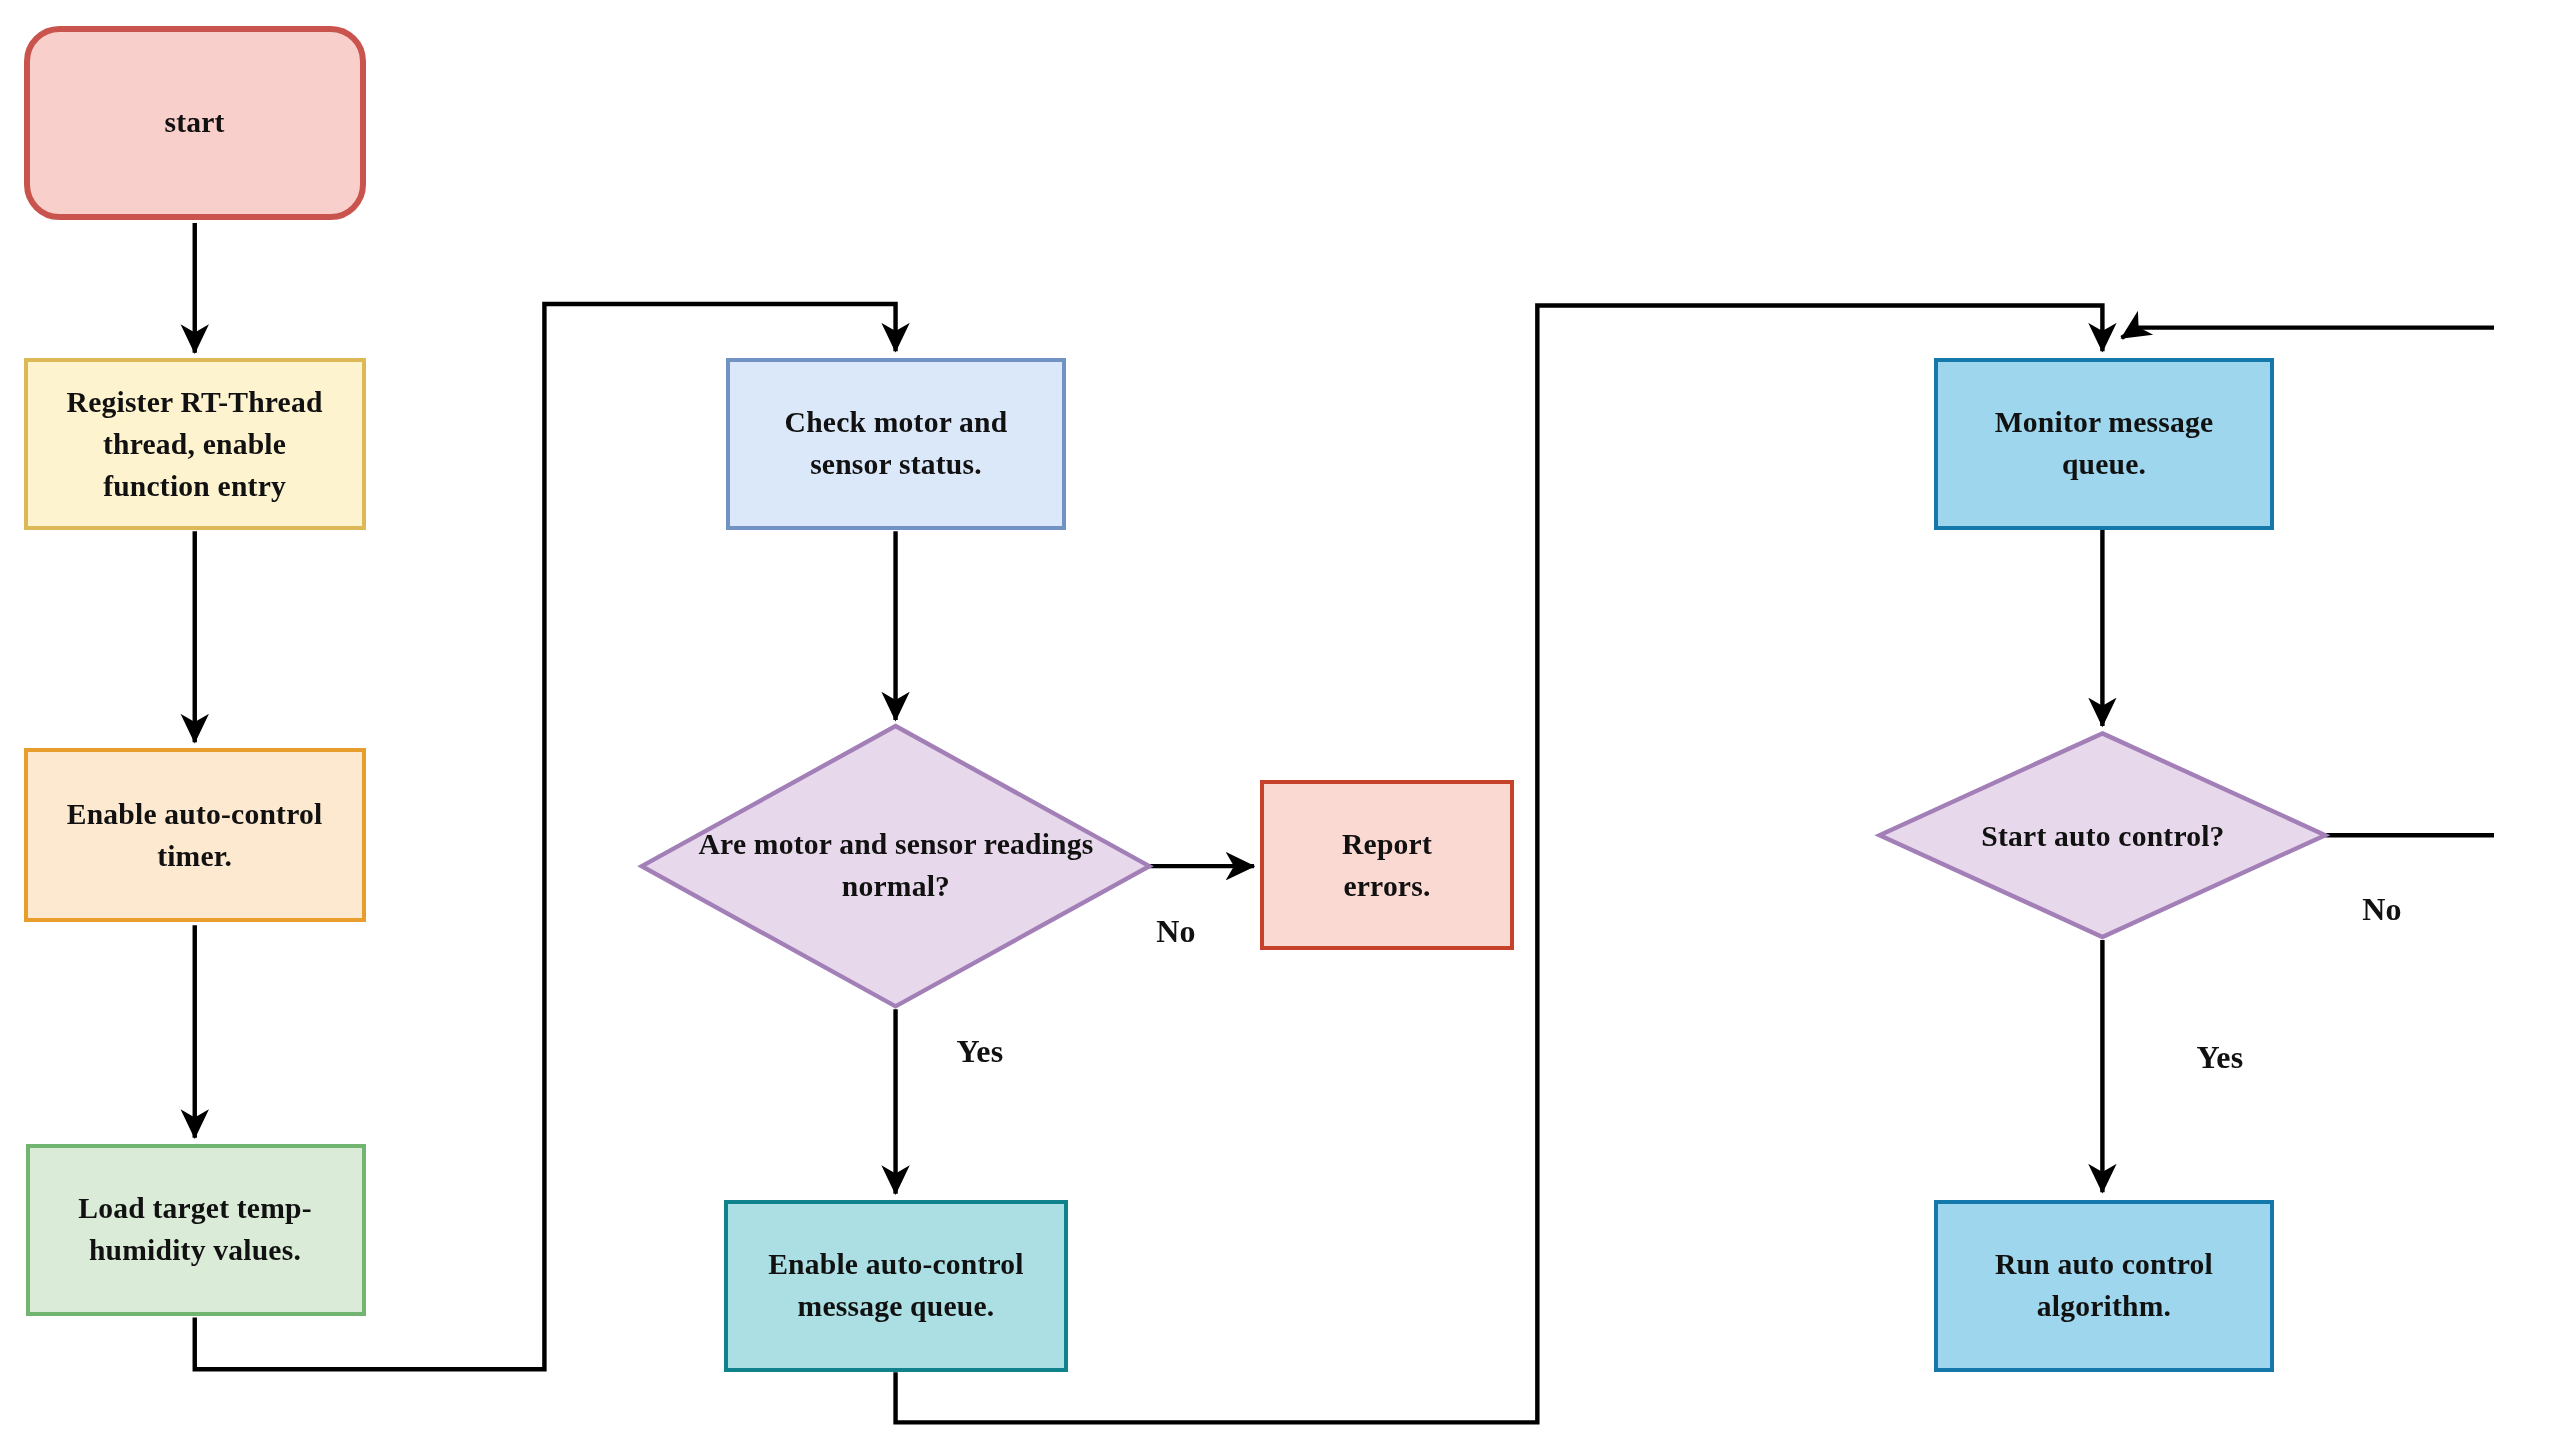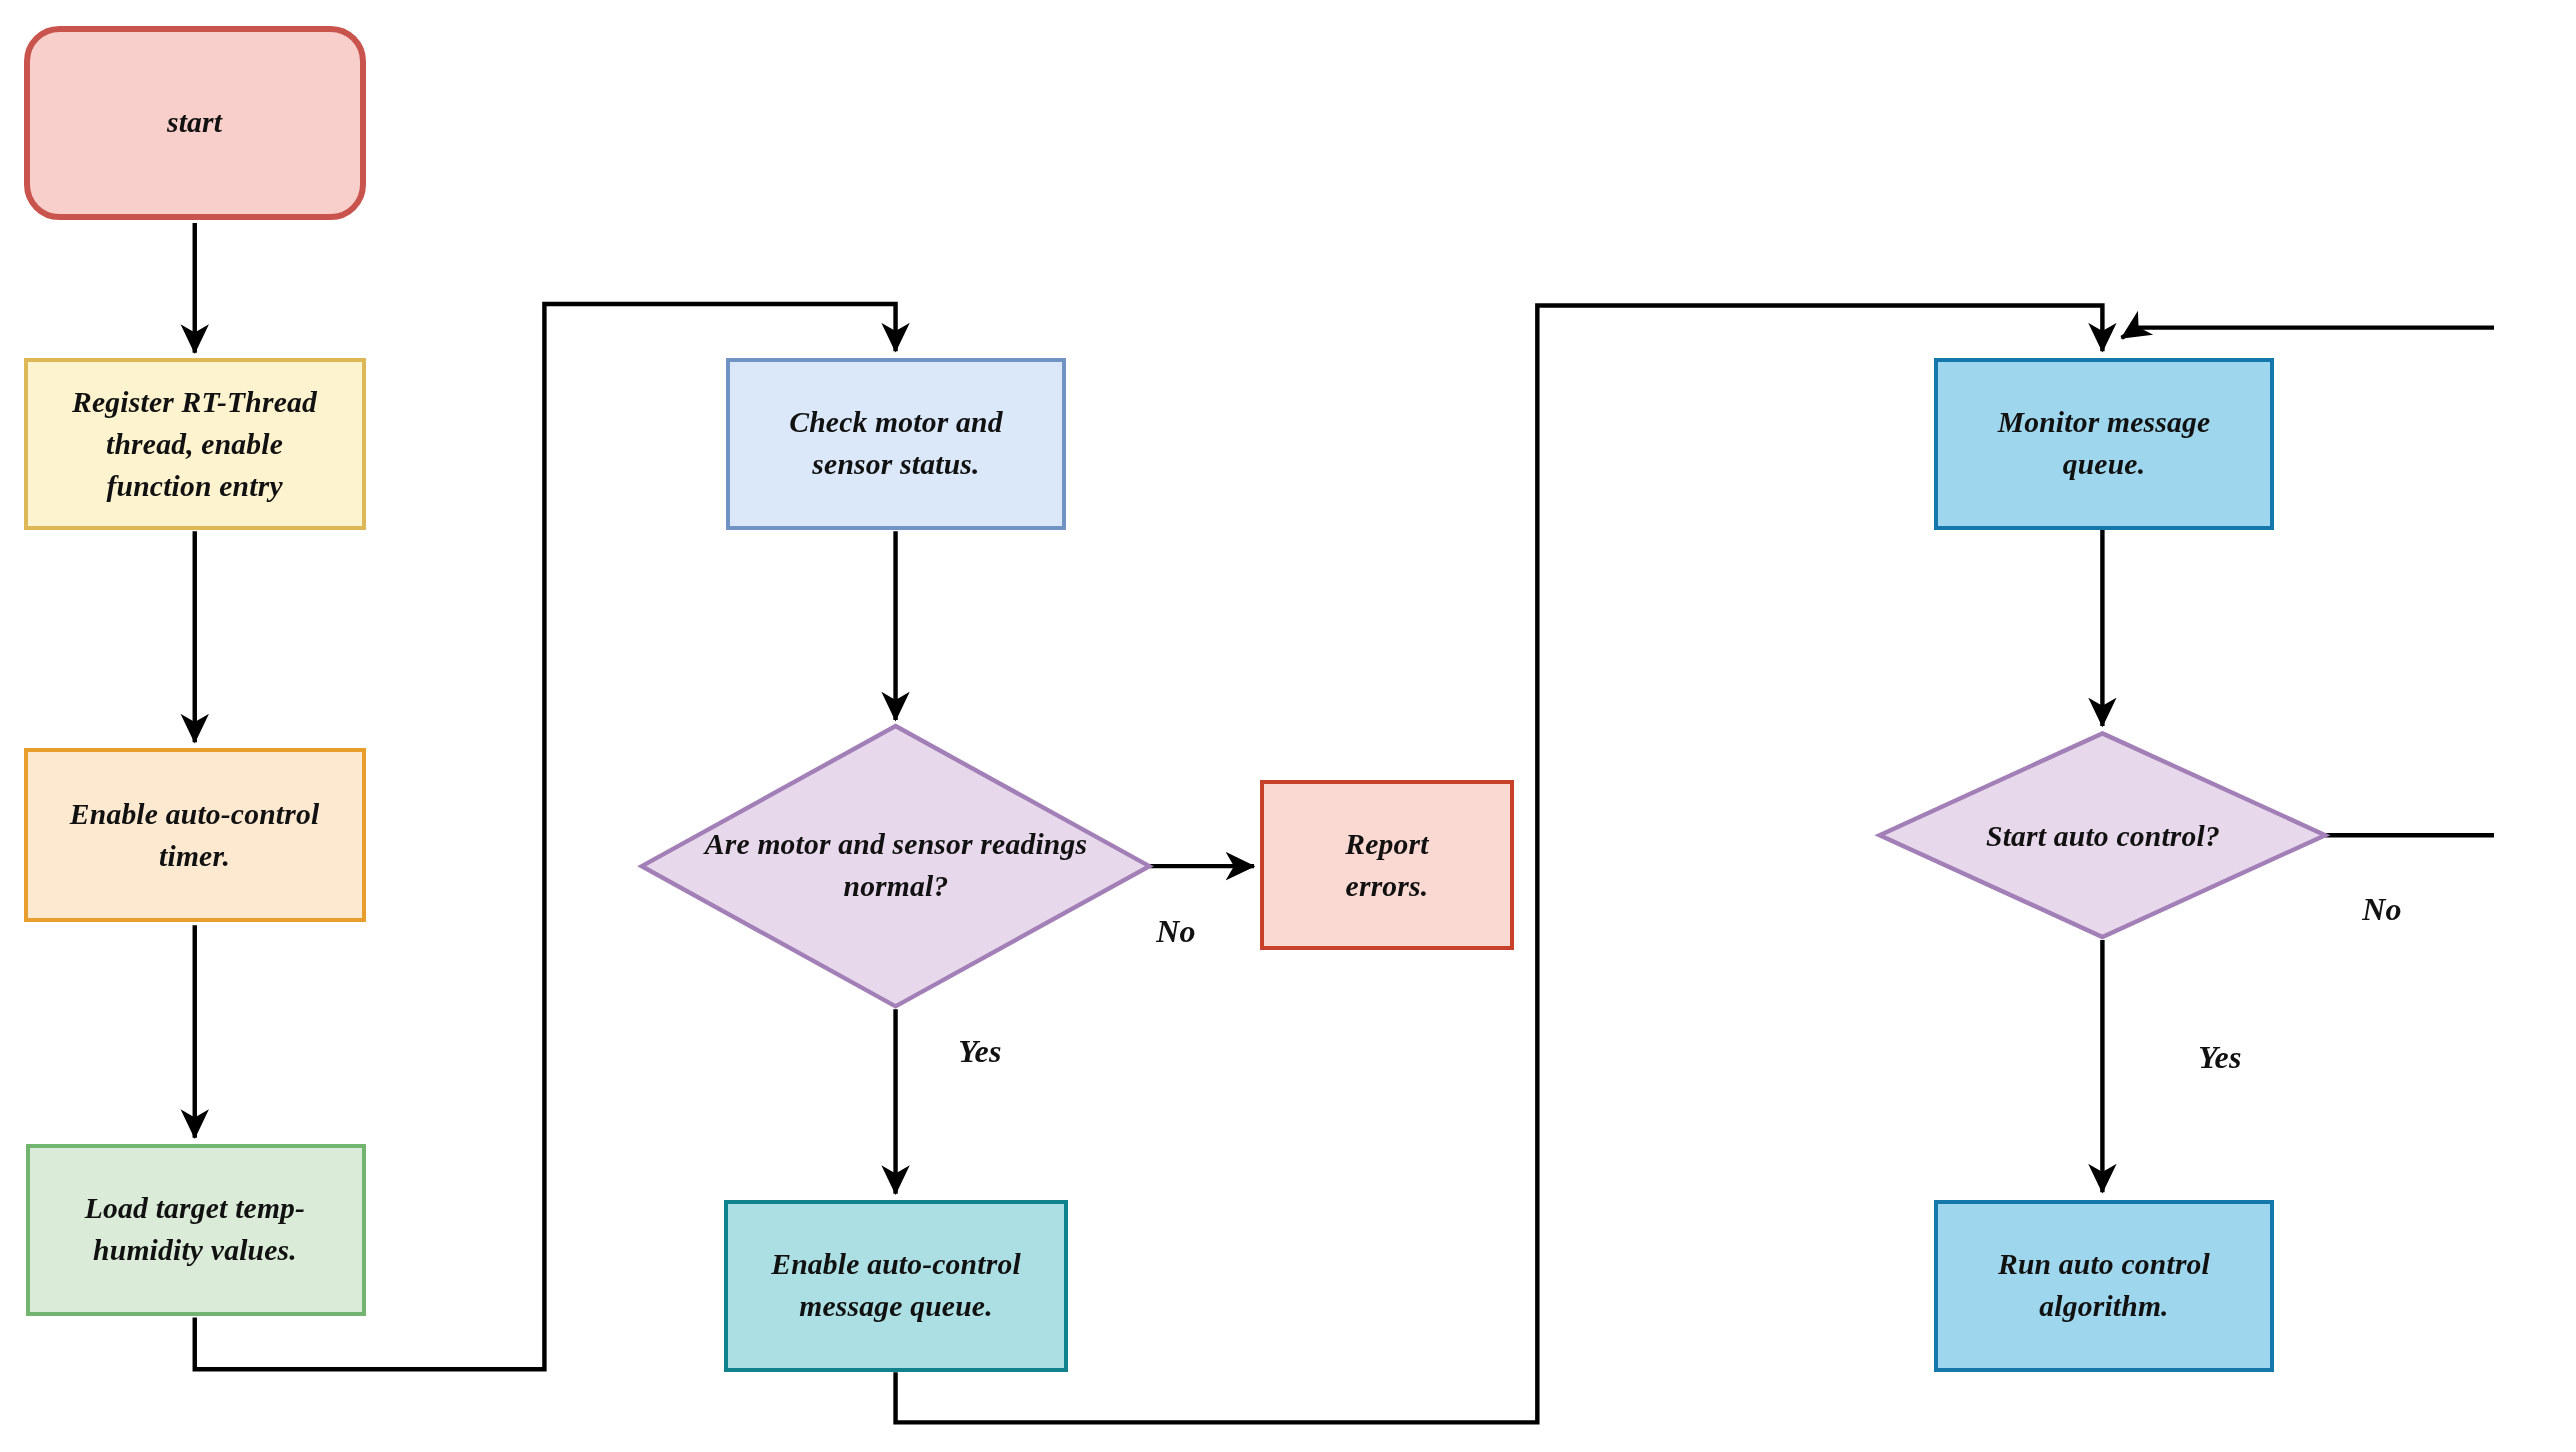--- a/index.html
+++ b/index.html
@@ -1,19 +1,18 @@
 <!DOCTYPE html>
 <html style="font-size:11.8px"><head>
 <meta charset="utf-8">
 <style>
   html, body { margin: 0; padding: 0; background: #ffffff; }
   .viewport {
     width: 2494px; height: 1452px; overflow: hidden; position: relative;
     background: #22c55e;
-    font-style: italic;
   }
   .stage {
     width: 1288px; height: 726px; position: relative;
     transform: scale(2); transform-origin: 0 0;
     font-family: "Liberation Serif", "DejaVu Serif", serif;
     background: #ffffff;
   }
   svg.wires { position: absolute; left: 0; top: 0; width: 1288px; height: 726px; }
   .node {
     position: absolute; box-sizing: border-box;

